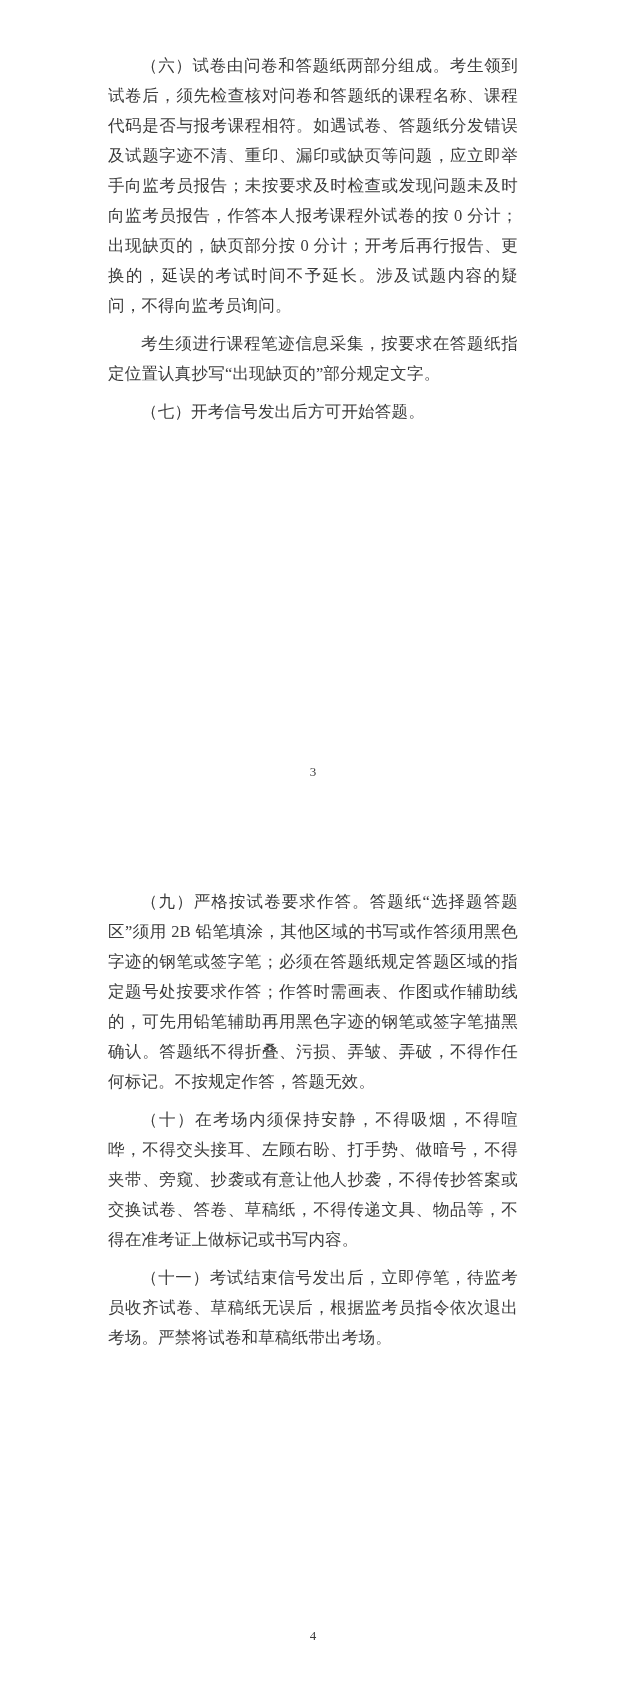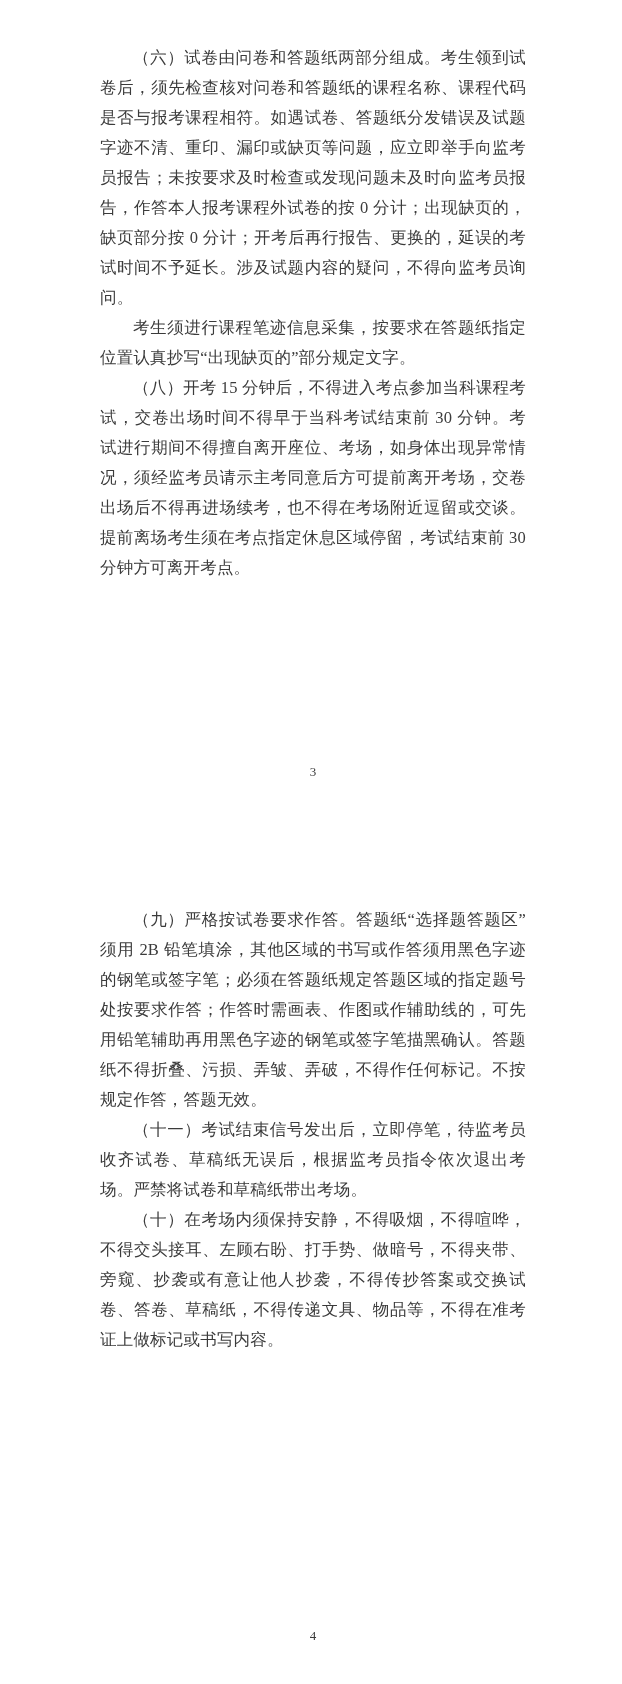--- a/index.html
+++ b/index.html
@@ -20,50 +20,50 @@
     position: absolute;
     left: 100px;
     width: 426px;
     font-size: 16.5px;
     line-height: 30px;
     text-align: justify;
     text-justify: inter-ideograph;
     letter-spacing: 0.2px;
   }
   .text-block p {
-    margin: 0;
+    margin: 8px;
     padding: 0;
     text-indent: 2em;
   }
   .page-number {
     position: absolute;
     left: 100px;
     width: 426px;
     text-align: center;
     font-size: 13px;
     line-height: 14px;
     color: #3b3b3b;
   }
   #block-page3 { top: 43px; }
   #pagenum-3   { top: 765px; }
-  #block-page4 { top: 905px; }
+  #block-page4 { top: 879px; }
   #pagenum-4   { top: 1629px; }
 </style>
 </head>
 <body>
 
 <div class="doc">
 
   <div class="text-block" id="block-page3">
     <p>（六）试卷由问卷和答题纸两部分组成。考生领到试卷后，须先检查核对问卷和答题纸的课程名称、课程代码是否与报考课程相符。如遇试卷、答题纸分发错误及试题字迹不清、重印、漏印或缺页等问题，应立即举手向监考员报告；未按要求及时检查或发现问题未及时向监考员报告，作答本人报考课程外试卷的按 0 分计；出现缺页的，缺页部分按 0 分计；开考后再行报告、更换的，延误的考试时间不予延长。涉及试题内容的疑问，不得向监考员询问。</p>
     <p>考生须进行课程笔迹信息采集，按要求在答题纸指定位置认真抄写“出现缺页的”部分规定文字。</p>
-    <p>（八）开考 15 分钟后，不得进入考点参加当科课程考试，交卷出场时间不得早于当科考试结束前 30 分钟。考试进行期间不得擅自离开座位、考场，如身体出现异常情况，须经监考员请示主考同意后方可提前离开考场，交卷出场后不得再进场续考，也不得在考场附近逗留或交谈。提前离场考生须在考点指定休息区域停留，考试结束前 30 分钟方可离开考点。</p>
+    <p>（七）开考信号发出后方可开始答题。</p>
   </div>
   <div class="page-number" id="pagenum-3">3</div>
 
   <div class="text-block" id="block-page4">
     <p>（九）严格按试卷要求作答。答题纸“选择题答题区”须用 2B 铅笔填涂，其他区域的书写或作答须用黑色字迹的钢笔或签字笔；必须在答题纸规定答题区域的指定题号处按要求作答；作答时需画表、作图或作辅助线的，可先用铅笔辅助再用黑色字迹的钢笔或签字笔描黑确认。答题纸不得折叠、污损、弄皱、弄破，不得作任何标记。不按规定作答，答题无效。</p>
+    <p>（十）在考场内须保持安静，不得吸烟，不得喧哗，不得交头接耳、左顾右盼、打手势、做暗号，不得夹带、旁窥、抄袭或有意让他人抄袭，不得传抄答案或交换试卷、答卷、草稿纸，不得传递文具、物品等，不得在准考证上做标记或书写内容。</p>
     <p>（十一）考试结束信号发出后，立即停笔，待监考员收齐试卷、草稿纸无误后，根据监考员指令依次退出考场。严禁将试卷和草稿纸带出考场。</p>
-    <p>（十）在考场内须保持安静，不得吸烟，不得喧哗，不得交头接耳、左顾右盼、打手势、做暗号，不得夹带、旁窥、抄袭或有意让他人抄袭，不得传抄答案或交换试卷、答卷、草稿纸，不得传递文具、物品等，不得在准考证上做标记或书写内容。</p>
   </div>
   <div class="page-number" id="pagenum-4">4</div>
 
 </div>
 
 </body></html>

